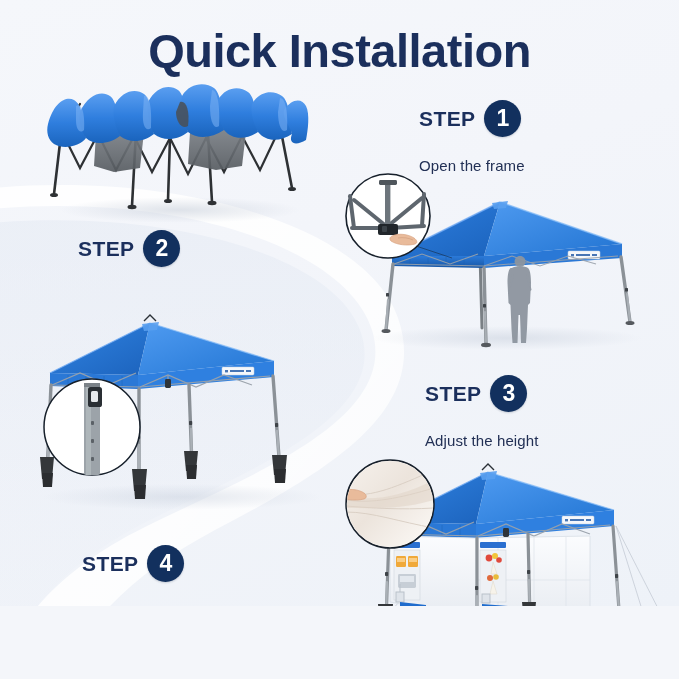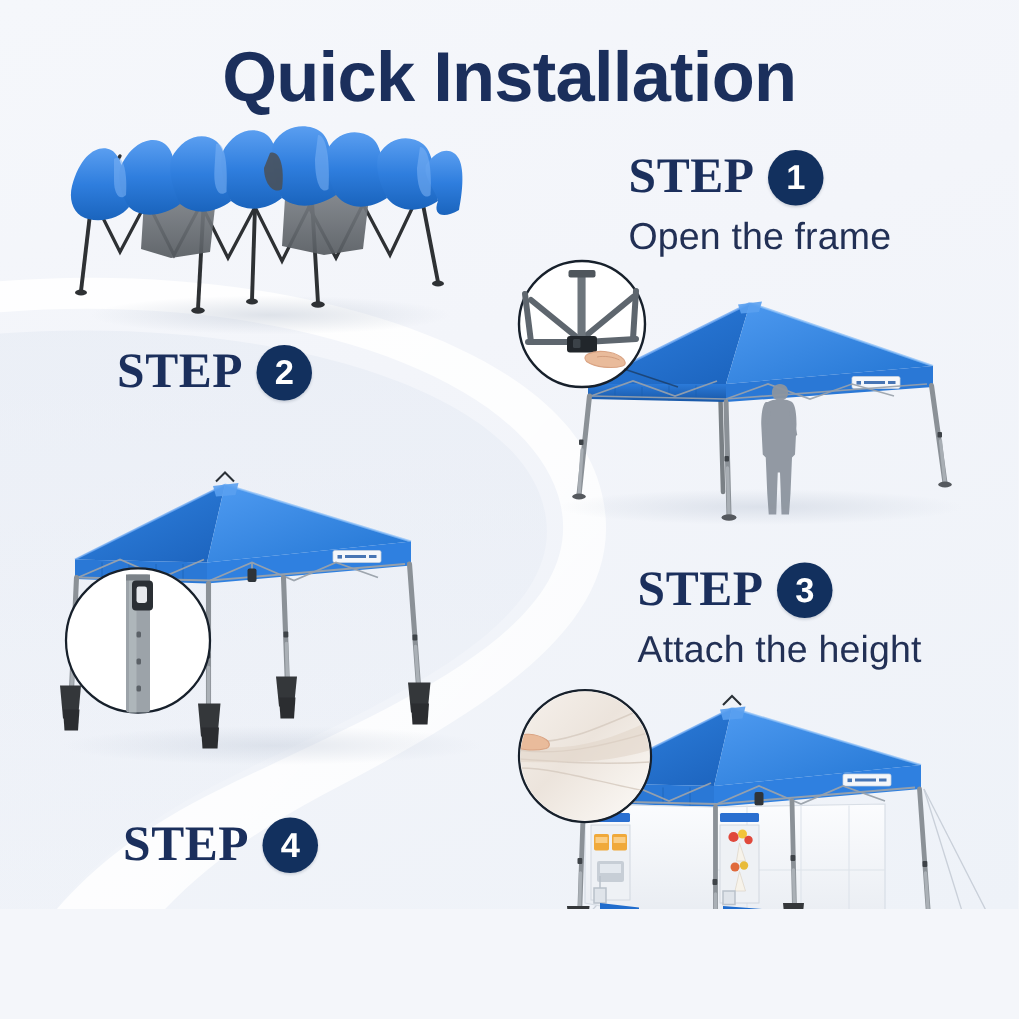--- a/index.html
+++ b/index.html
@@ -21,37 +21,36 @@
   
   .swoosh { position: absolute; pointer-events: none; }
 
   
   .step-block { position: absolute; }
   .step-head {
     display: flex; align-items: center; gap: 9px;
     white-space: nowrap;
   }
   .step-word {
-    font-size: 33px; font-weight: bold; letter-spacing: 0.4px;
+    font-size: 21px; font-weight: bold; letter-spacing: 0.4px;
     color: #1b2f5c;
     line-height: 1;
-    font-family: Liberation Serif, serif;
   }
   .step-badge {
     width: 37px; height: 37px; border-radius: 50%;
     background: #12305e;
     color: #ffffff;
     display: flex; align-items: center; justify-content: center;
     font-size: 23px; font-weight: bold;
     line-height: 1;
     box-shadow: 0 1px 2px rgba(10,25,55,.18);
   }
   .step-desc {
-    margin-top: 7px;
-    font-size: 25px;
+    margin-top: 20px;
+    font-size: 15px;
     color: #223055;
     white-space: nowrap;
     letter-spacing: 0.1px;
   }
 
   
   #title {
     position: absolute;
     left: 0; right: 0; top: 27px;
     text-align: center;
@@ -404,21 +403,21 @@
         </g>
       </g>
     </svg>
   </div>
 
   <div class="step-block" style="left:425px; top:375px;">
     <div class="step-head">
       <span class="step-word">STEP</span>
       <span class="step-badge">3</span>
     </div>
-    <div class="step-desc">Attach the height</div>
+    <div class="step-desc">Adjust the height</div>
   </div>
 
   <div class="step-block" style="left:82px; top:545px;">
     <div class="step-head">
       <span class="step-word">STEP</span>
       <span class="step-badge">4</span>
     </div>
   </div>
 
   <div class="illus" style="left:338px; top:452px;">

